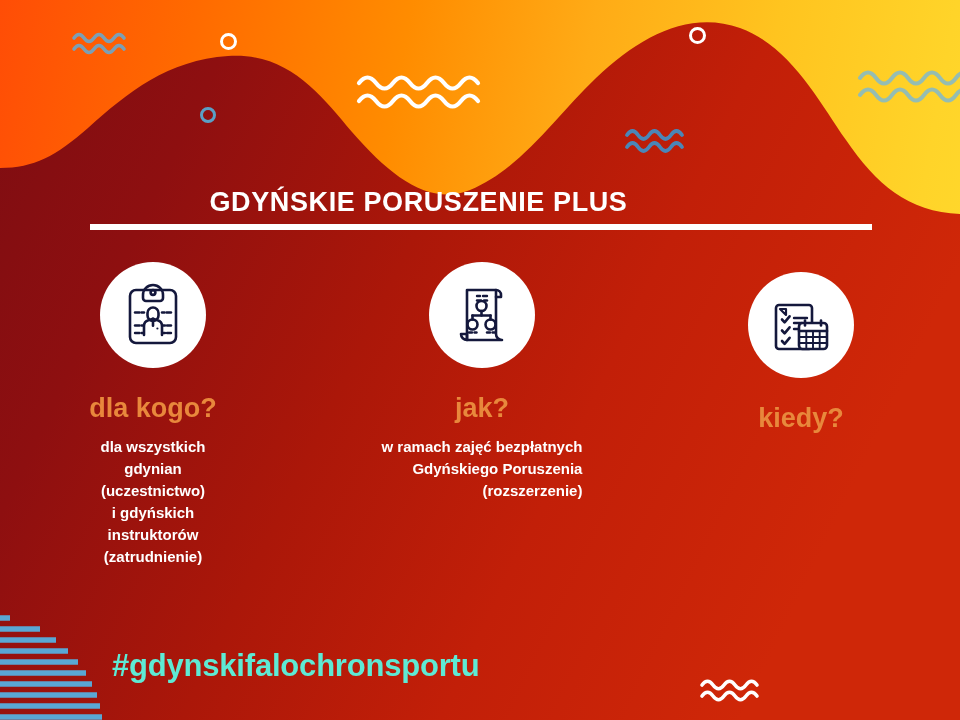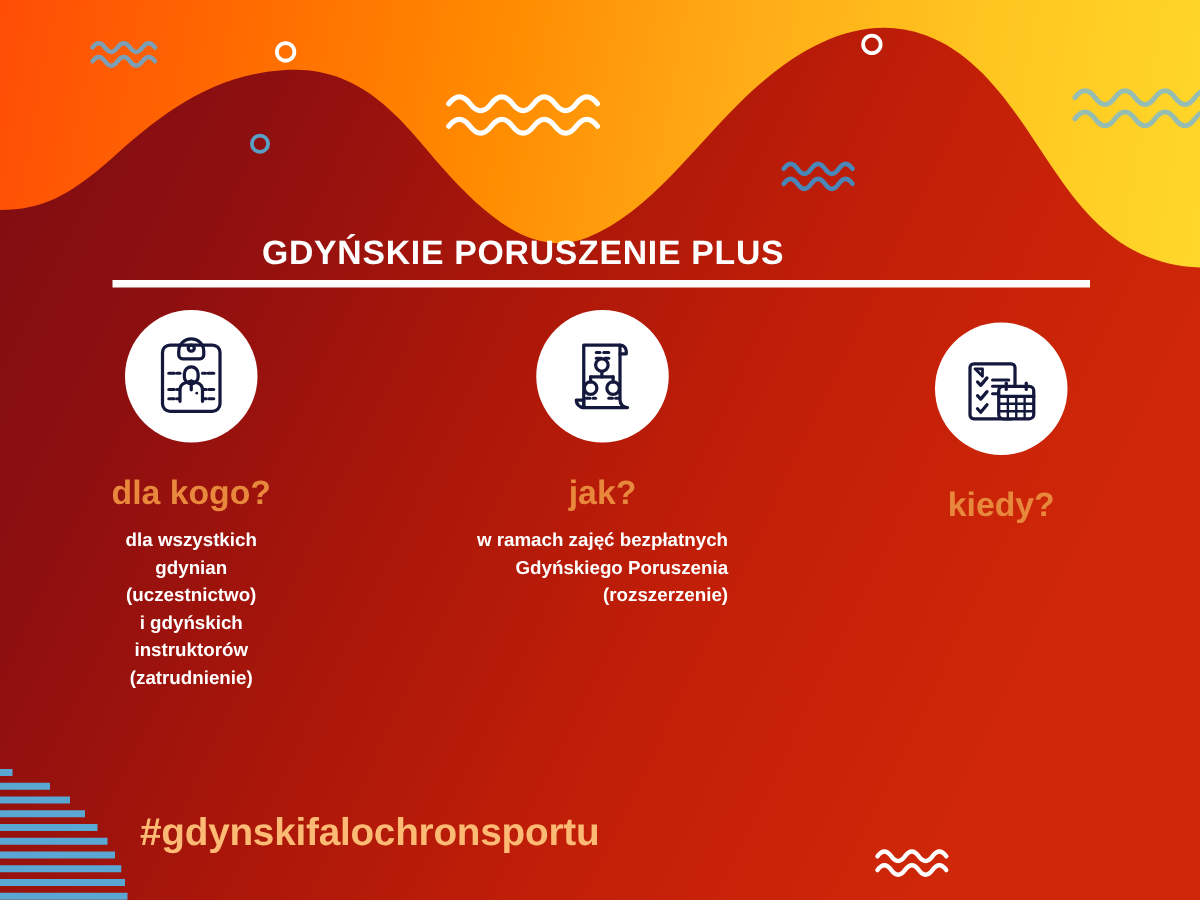--- a/index.html
+++ b/index.html
@@ -68,21 +68,21 @@
     top: 224px;
     width: 782px;
     height: 6px;
     background: #ffffff;
   }
 
   
   .columns {
     position: absolute;
     left: 0;
-    top: 248px;
+    top: 262px;
     width: 784px;
     height: 380px;
     display: flex;
   }
   .col {
     position: relative;
     flex: 1 1 0;
     display: flex;
     flex-direction: column;
     align-items: center;
@@ -130,21 +130,21 @@
   .col-3 .col-heading { margin-left: 2px; }
   .col-3 .col-body    { margin-left: 2px; }
 
   
   .hashtag {
     position: absolute;
     left: 112px;
     top: 648px;
     font-size: 31px;
     font-weight: bold;
-    color: #fdba74;
+    color: #5eead4;
     letter-spacing: -0.2px;
     line-height: 36px;
     white-space: nowrap;
   }
 
   
   .line-fan { position: absolute; left: 0; bottom: 0; }
   .line-fan svg { display: block; }
 </style>
 </head>

